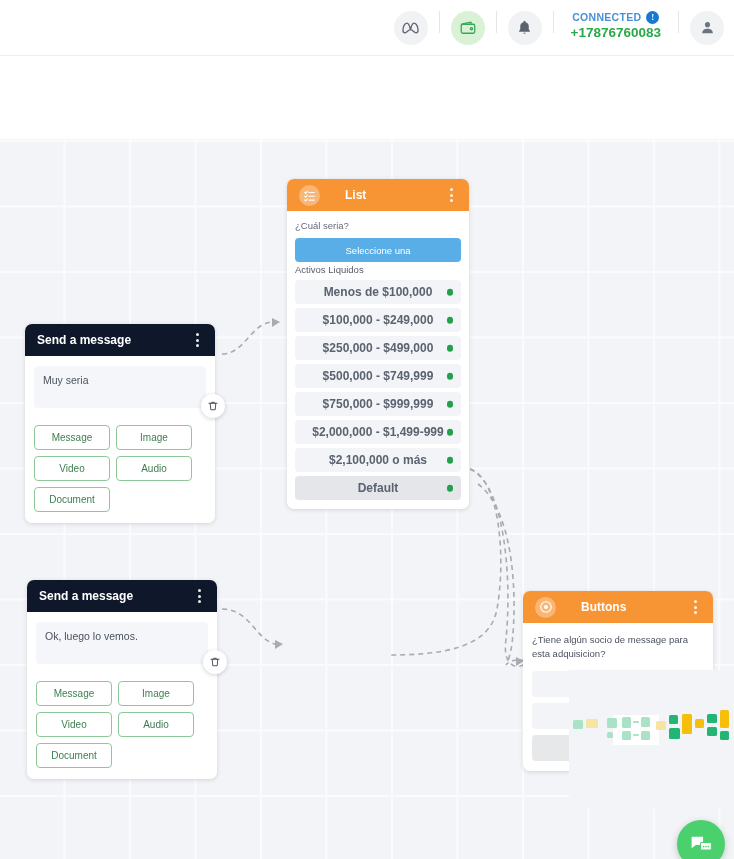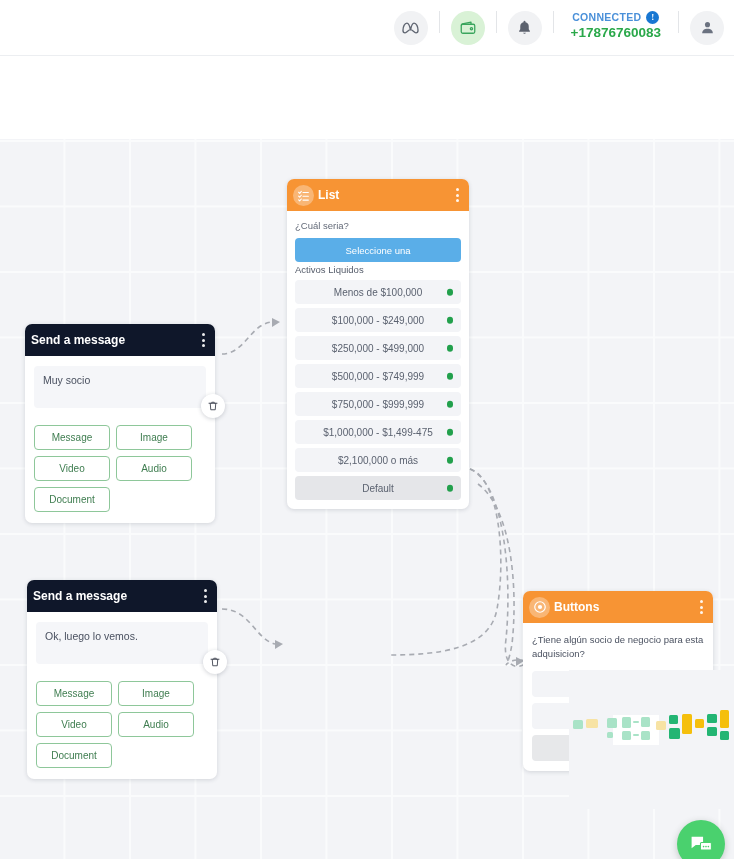--- a/index.html
+++ b/index.html
@@ -66,21 +66,21 @@
     background-position: -2px 1px;
     overflow: hidden;
   }
   .edges { position: absolute; top: 0; left: 0; width: 734px; height: 720px; }
 
   
   .node { position: absolute; border-radius: 7px; background: #fff;
           box-shadow: 0 1px 4px rgba(40,50,70,.16); overflow: visible; }
   .node-head {
     height: 32px; border-radius: 7px 7px 0 0; display: flex; align-items: center;
-    padding: 0 6px; gap: 4px; cursor: move;
+    padding: 0 12px; gap: 25px; cursor: move;
   }
   .node-head.red { background: #0f172a; }
   .node-head.orange { background: #f79434; }
   .node-title { color: #fff; font-size: 12px; font-weight: bold; flex: 1; }
   .kebab { display: flex; flex-direction: column; gap: 2.5px; padding: 3px 4px; cursor: pointer; }
   .kebab i { width: 3px; height: 3px; border-radius: 50%; background: rgba(255,255,255,.92); display: block; }
   .head-badge {
     width: 21px; height: 21px; border-radius: 50%; background: rgba(255,255,255,.32);
     display: flex; align-items: center; justify-content: center;
   }
@@ -108,21 +108,21 @@
   .list-btn {
     margin: 0 8px; height: 24px; border-radius: 4px; background: #5aaee8;
     color: #fff; font-size: 9.5px; display: flex; align-items: center; justify-content: center;
     cursor: pointer;
   }
   .list-section { font-size: 9.5px; color: #555c6a; padding: 2px 8px 5px 8px; }
   .list-items { padding: 0 8px 9px 8px; display: flex; flex-direction: column; gap: 4px; }
   .list-item {
     position: relative; height: 24px; border-radius: 4px; background: #f3f4f7;
     display: flex; align-items: center; justify-content: center;
-    font-size: 10px; color: #5b6270; cursor: pointer;
+    font-size: 12px; color: #5b6270; cursor: pointer; font-weight: bold;
   }
   .list-item.default { background: #e5e6e9; }
   .dot-green {
     position: absolute; right: 8px; top: 50%; transform: translateY(-50%);
     width: 6.5px; height: 6.5px; border-radius: 50%; background: #22a04c;
   }
 
   
   .btns-node { width: 190px; left: 523px; top: 452px; }
   .btns-q { font-size: 9.5px; color: #4a5160; padding: 10px 9px 9px 9px; line-height: 1.5; }
@@ -218,21 +218,21 @@
     <div class="node" style="width:190px; left:25px; top:185px;">
       <div class="node-head red">
         <span class="node-title">Send a message</span>
         <span class="kebab">
             <i></i>
             <i></i>
             <i></i>
           </span>
       </div>
       <div class="node-body">
-        <div class="msg-text">Muy socio</div>
+        <div class="msg-text">Muy seria</div>
         <div class="trash-btn">
           <svg width="12" height="12" viewBox="0 0 24 24" fill="none" stroke="#3f4450" stroke-width="1.8" stroke-linecap="round">
             <path d="M4 6.5h16"></path>
               <path d="M9.5 6.5V4.5h5v2"></path>
             <path d="M6.5 6.5l1 13h9l1-13"></path>
           </svg>
         </div>
         <div class="chiprow">
           <div class="chip">Message</div>
           <div class="chip">Image</div>
@@ -308,21 +308,21 @@
           </div>
         <div class="list-item">
             <span>$500,000 - $749,999</span>
             <i class="dot-green"></i>
           </div>
         <div class="list-item">
             <span>$750,000 - $999,999</span>
             <i class="dot-green"></i>
           </div>
         <div class="list-item">
-            <span>$1,000,000 - $1,499-475</span>
+            <span>$2,000,000 - $1,499-999</span>
             <i class="dot-green"></i>
           </div>
         <div class="list-item">
             <span>$2,100,000 o más</span>
             <i class="dot-green"></i>
           </div>
         <div class="list-item default">
             <span>Default</span>
             <i class="dot-green"></i>
           </div>
@@ -337,21 +337,21 @@
             <circle cx="12" cy="12" r="3.6" fill="#fff" stroke="none"></circle>
           </svg>
         </span>
         <span class="node-title">Buttons</span>
         <span class="kebab">
             <i></i>
             <i></i>
             <i></i>
           </span>
       </div>
-      <div class="btns-q">¿Tiene algún socio de negocio para esta adquisicion?</div>
+      <div class="btns-q">¿Tiene algún socio de message para esta adquisicion?</div>
       <div class="btns-list">
         <div class="btn-slot"></div>
         <div class="btn-slot"></div>
         <div class="btn-slot gray"></div>
       </div>
     </div>
 
     <div class="overlay">
       <div class="ov-card"></div>
       <div class="ov-blk" style="left:4px;  top:50px; width:10px; height:9px;  background:#a9e3c7;"></div>

